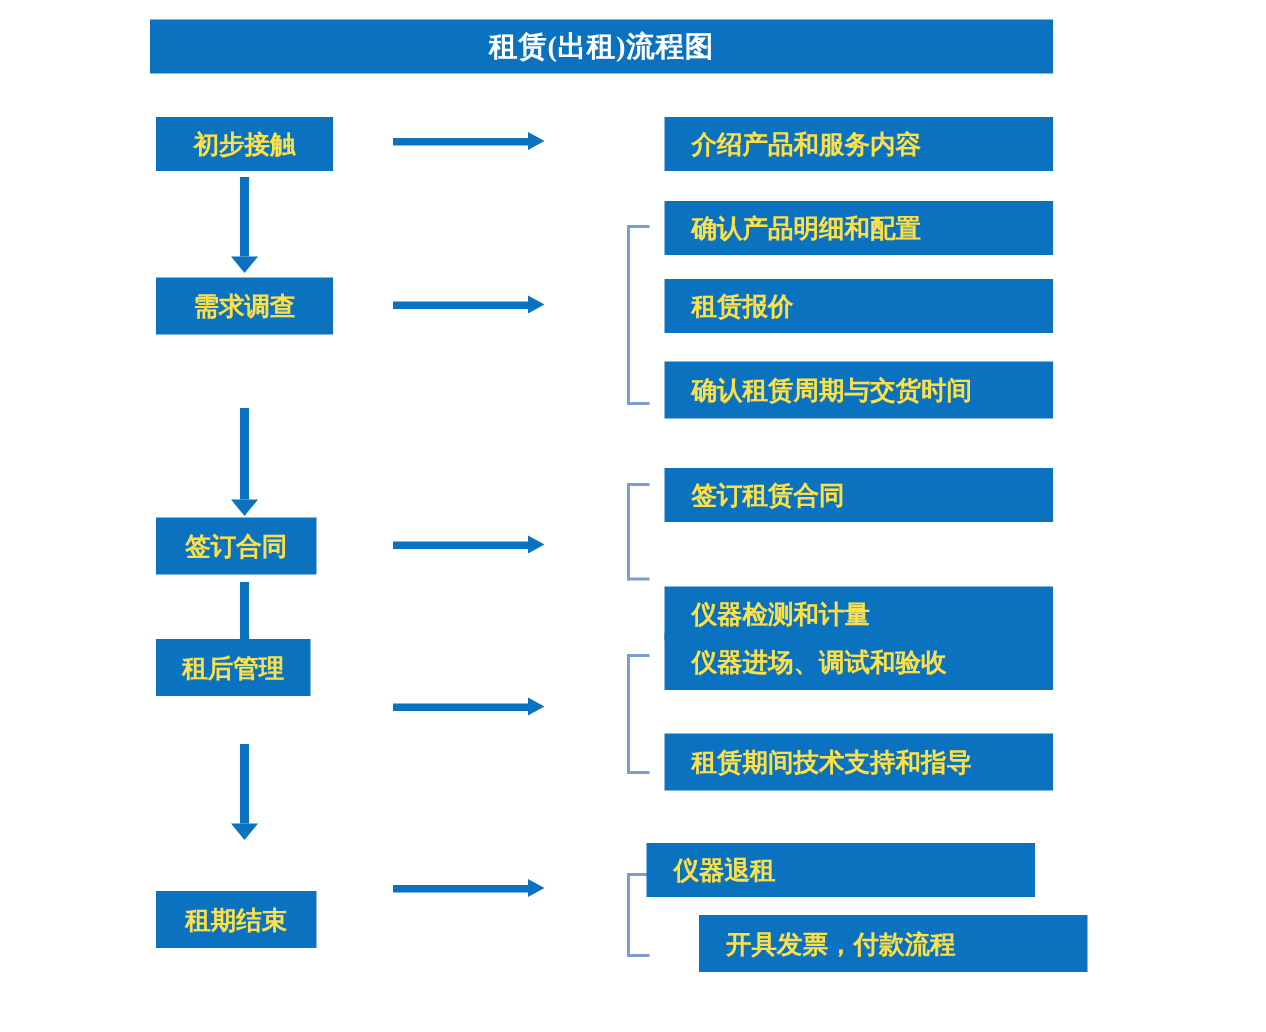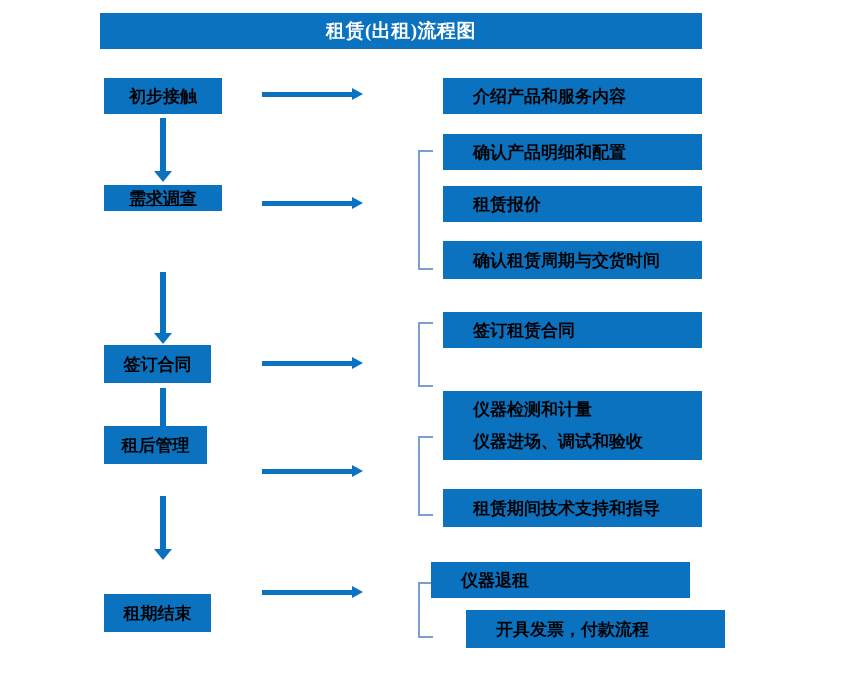--- a/index.html
+++ b/index.html
@@ -37,33 +37,33 @@
     justify-content: center;
     font-size: 19px;
     font-weight: bold;
     letter-spacing: 0.5px;
   }
 
   
   .box {
     position: absolute;
     background: #0b72c0;
-    color: #000000;
+    color: #fde047;
     font-weight: bold;
     display: flex;
     align-items: center;
     box-sizing: border-box;
   }
   .box.left {
     justify-content: center;
     font-size: 17px;
   }
   .box.right {
     justify-content: flex-start;
-    padding-left: 30px;
+    padding-left: 18px;
     font-size: 17px;
   }
 
   
   .arrow-right {
     position: absolute;
     height: 12px;
   }
   .arrow-right .shaft {
     position: absolute;
@@ -128,21 +128,21 @@
     <div class="head" style="left:90px;"></div>
   </div>
 
   <div class="box right" style="left:443px; top:78px; width:259px; height:36px;">介绍产品和服务内容</div>
 
   <div class="arrow-down" style="left:154px; top:118px; height:64px;">
     <div class="shaft" style="height:53px;"></div>
     <div class="head" style="top:53px;"></div>
   </div>
 
-  <div class="box left" style="left:104px; top:185px; width:118px; height:26px;text-decoration:underline;">需求调查</div>
+  <div class="box left" style="left:104px; top:185px; width:118px; height:38px;">需求调查</div>
 
   <div class="arrow-right" style="left:262px; top:197px; width:101px;">
     <div class="shaft" style="width:90px;"></div>
     <div class="head" style="left:90px;"></div>
   </div>
 
   <div class="bracket" style="left:418px; top:150px; height:120px;"></div>
 
   <div class="box right" style="left:443px; top:134px; width:259px; height:36px;">确认产品明细和配置</div>
 

